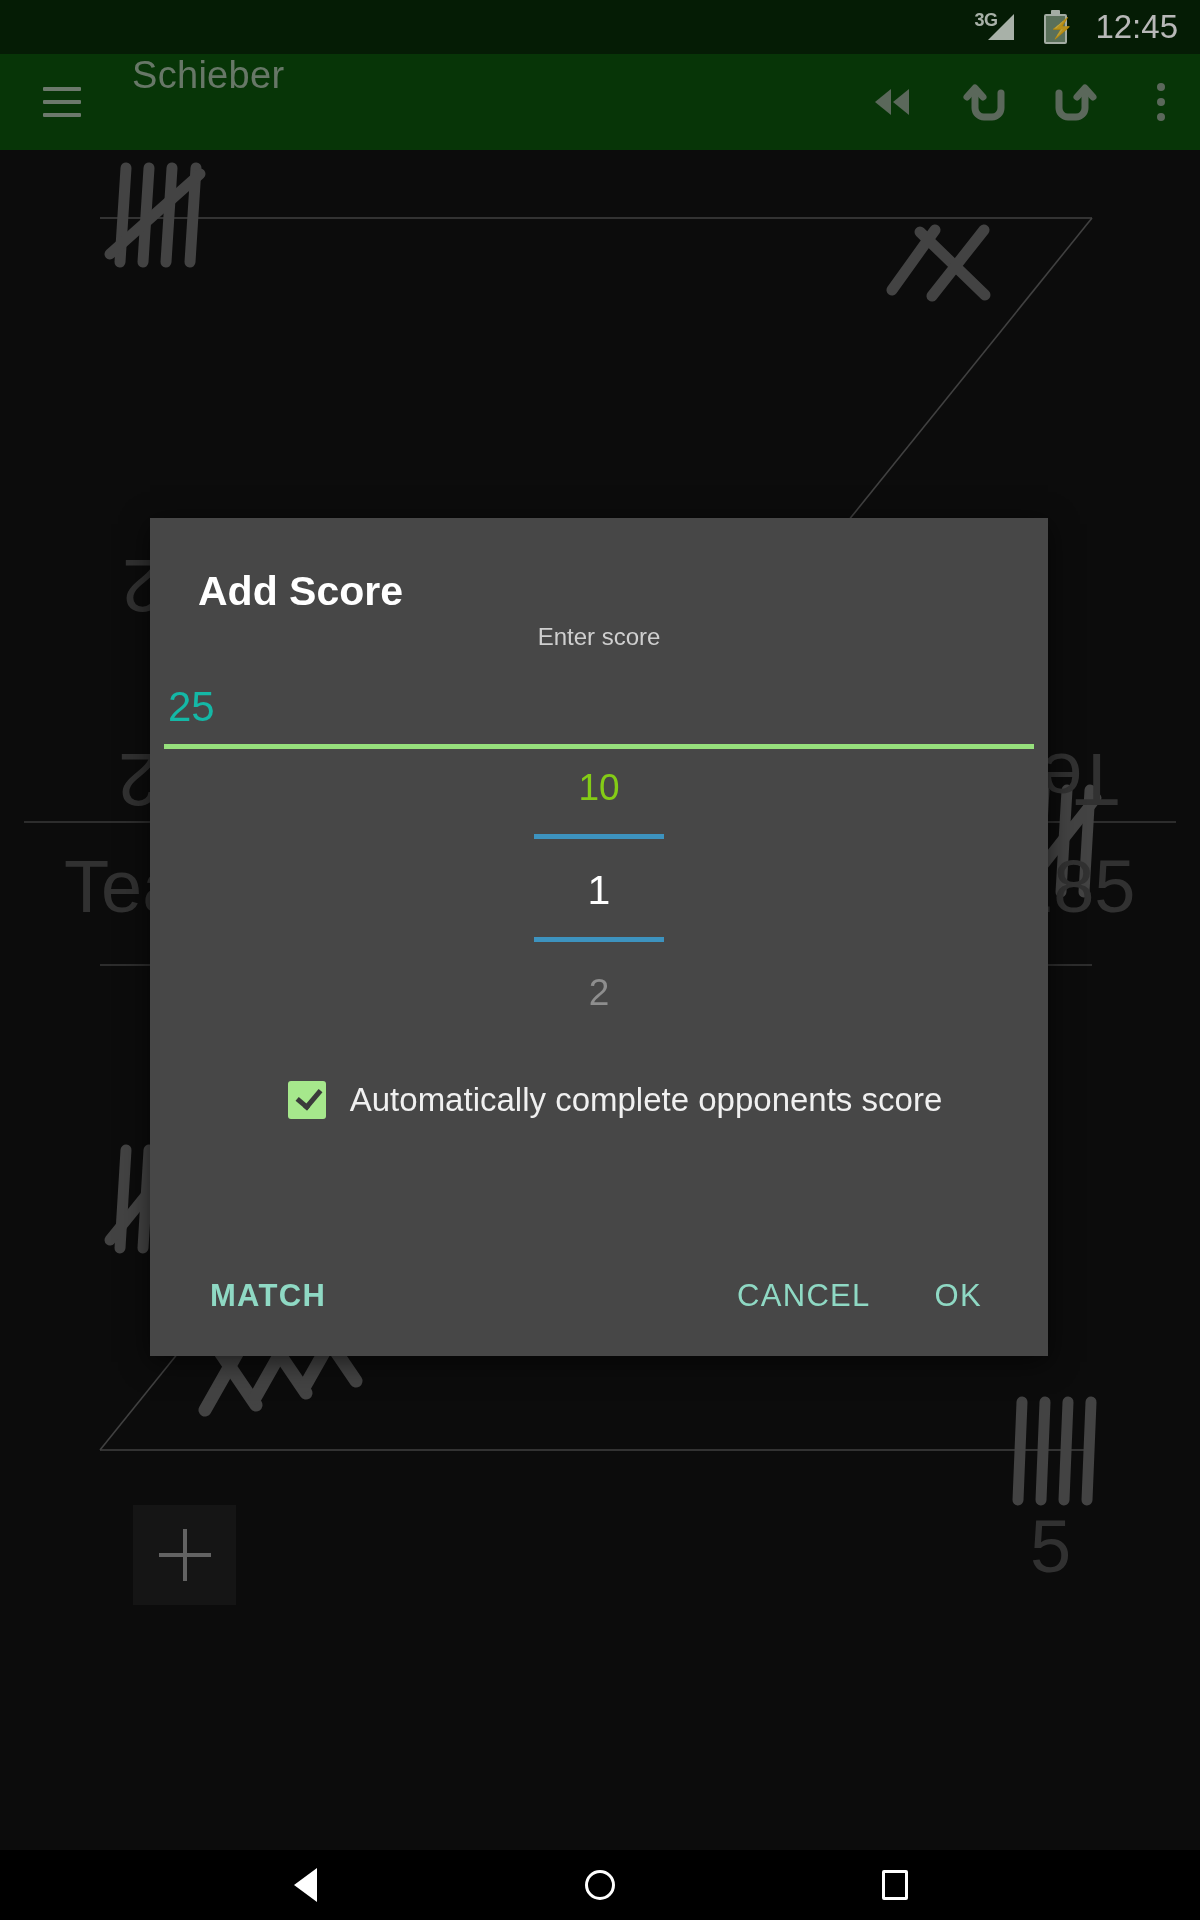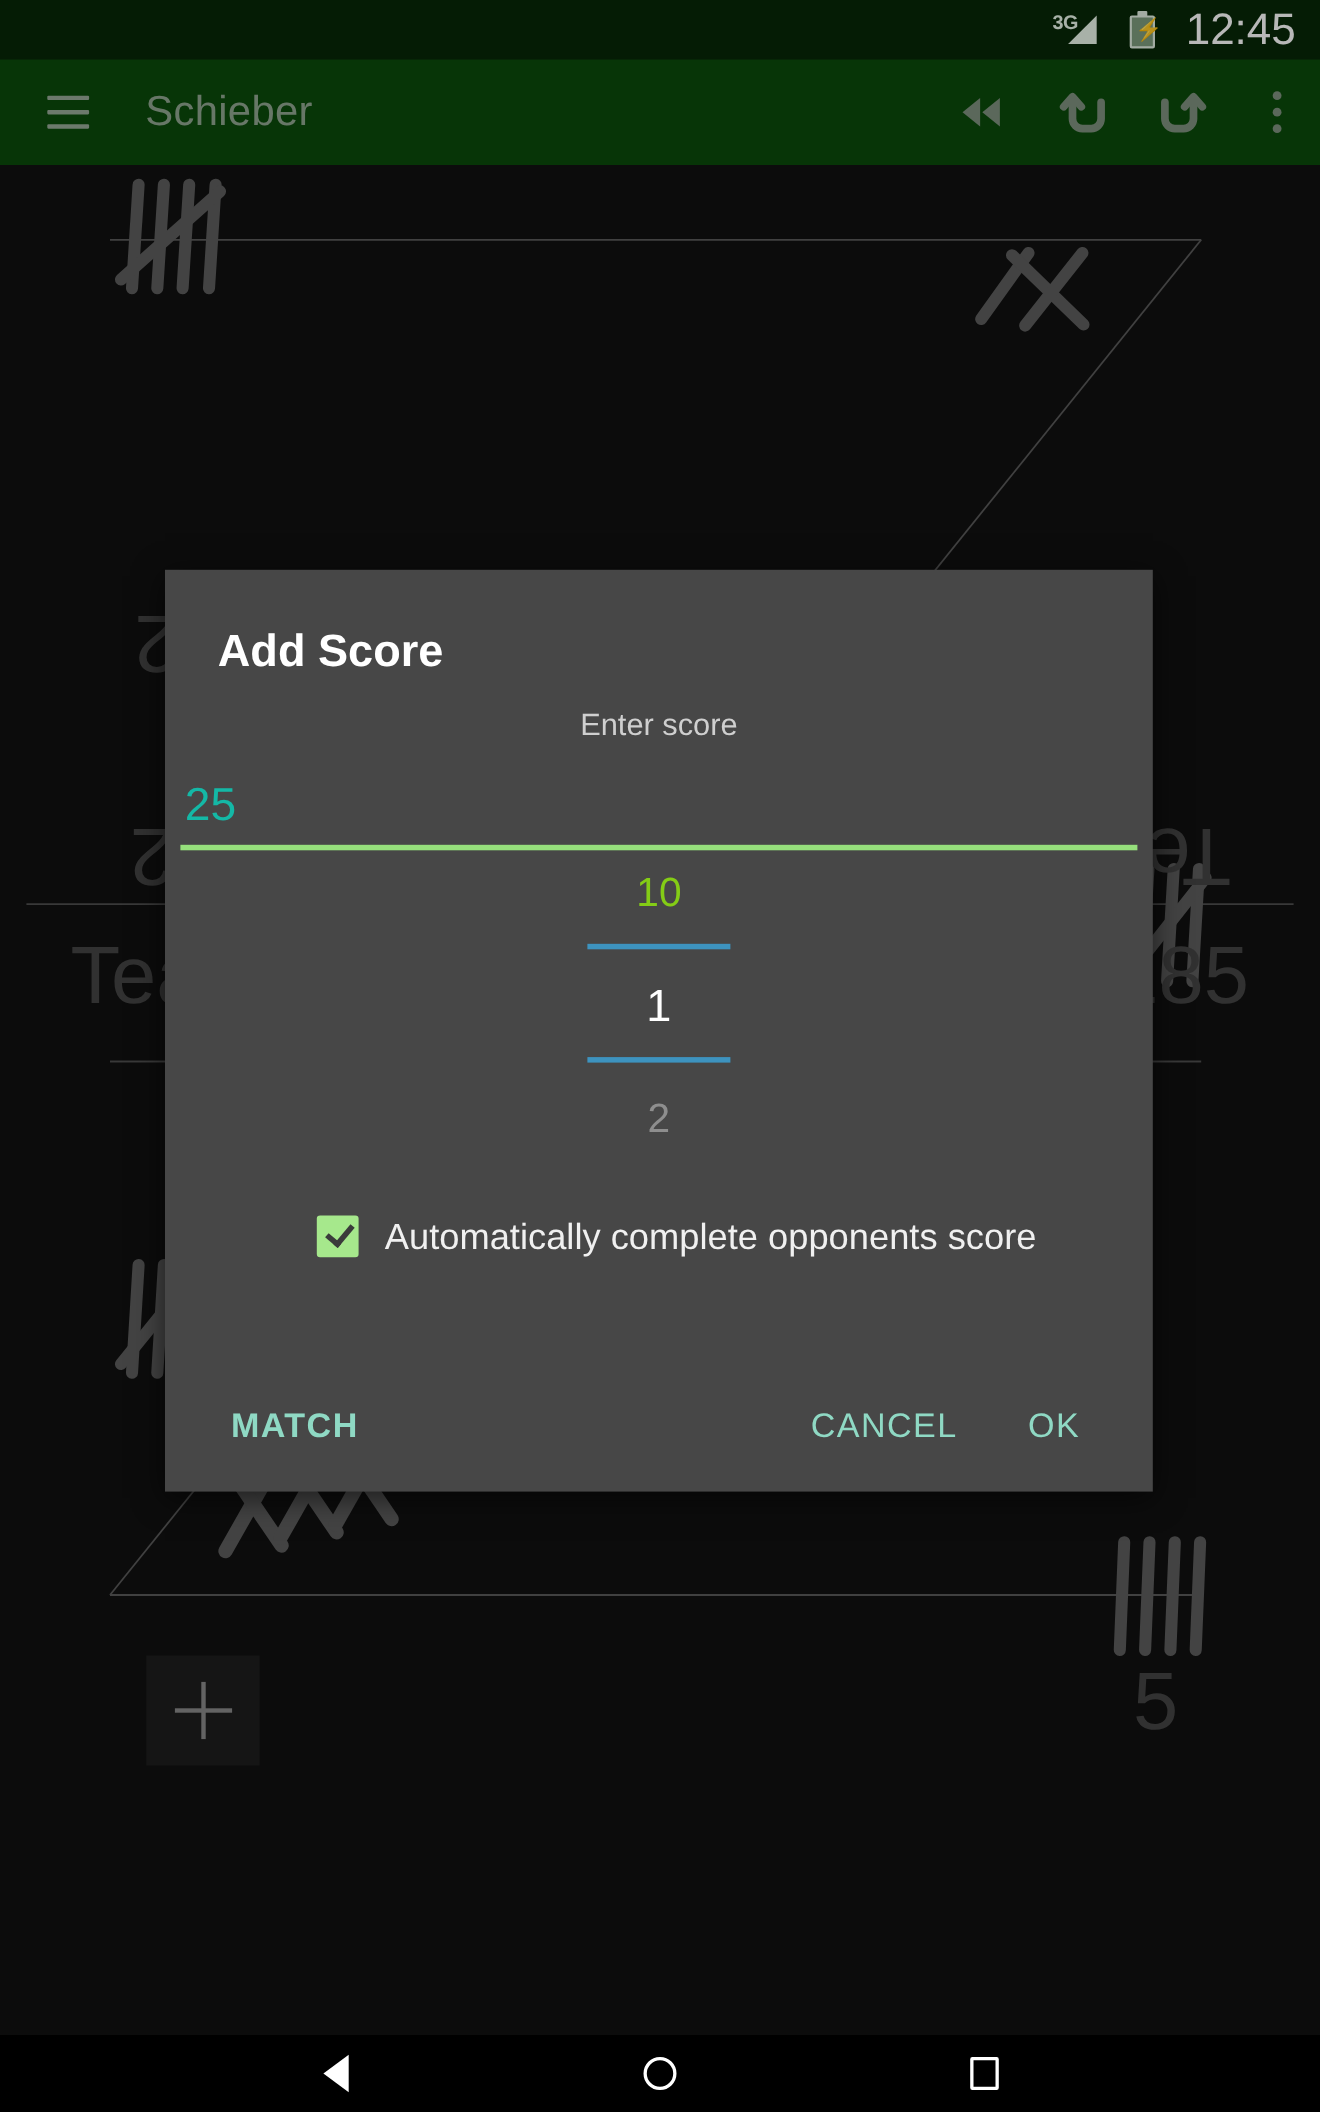--- a/index.html
+++ b/index.html
@@ -33,27 +33,27 @@
     border:2px solid #e2efe2; border-radius:2px; background:#7d9b7d;
   }
   .sb-batt .cap {
     position:absolute; left:7px; top:0px; width:9px; height:5px;
     background:#e2efe2; border-radius:1px;
   }
   .sb-batt .bolt {
     position:absolute; left:5px; top:8px; font-size:20px; line-height:20px;
     color:#ffffff; font-weight:bold;
   }
-  #sb-clock { font-size:40px; color:#ffffff; letter-spacing:0px; }
+  #sb-clock { font-size:33px; color:#ffffff; letter-spacing:0px; }
 
   
   #app-bar {
     position:absolute; left:0; top:54px; width:1200px; height:96px;
     background:#0b4a0b;
-    display:flex; align-items:center;
+    display:flex; 
   }
   #hamburger { width:96px; height:96px; display:flex; flex-direction:column;
     align-items:center; justify-content:center; gap:9px; margin-left:14px; }
   #hamburger span { display:block; width:38px; height:4px; background:#96a896; border-radius:1px; }
   #app-title { font-size:38px; color:#8fa58f; margin-left:22px; letter-spacing:0.3px; }
   #bar-actions { margin-left:auto; display:flex; align-items:center; }
   .bar-btn { width:92px; height:96px; display:flex; align-items:center; justify-content:center; }
   .ic { fill:none; stroke:#7e917e; stroke-width:7; stroke-linecap:round; stroke-linejoin:round; }
   .icf { fill:#7e917e; }
   #overflow { width:78px; height:96px; display:flex; flex-direction:column;
@@ -82,21 +82,21 @@
   #add-btn .pl:after { left:24px; top:0; width:4px; height:52px; }
 
   
   #scrim { position:absolute; left:0; top:0; width:1200px; height:1920px; background:rgba(0,0,0,0.28); }
   #dialog {
     position:absolute; left:150px; top:518px; width:898px; height:838px;
     background:#474747; box-shadow:0 6px 26px rgba(0,0,0,0.6);
   }
   #dlg-title { font-size:41px; font-weight:bold; color:#ffffff; padding:50px 0 0 48px; }
 
-  #score-label { text-align:center; font-size:28px; color:#cfcfcf; margin-top:28px; }
+  #score-label { text-align:center; font-size:24px; color:#cfcfcf; margin-top:8px; }
   #score-input-wrap { margin:32px 14px 0 14px; position:relative; }
   #score-input {
     width:100%; background:transparent; border:none; outline:none;
     font-family:"Liberation Sans", sans-serif;
     font-size:42px; color:#14b8a6; padding:0 0 13px 4px;
   }
   #score-underline { height:5px; background:#96e07c; }
 
   #mult-label { text-align:center; font-size:36px; color:#cfcfcf; margin-top:34px; }
 

